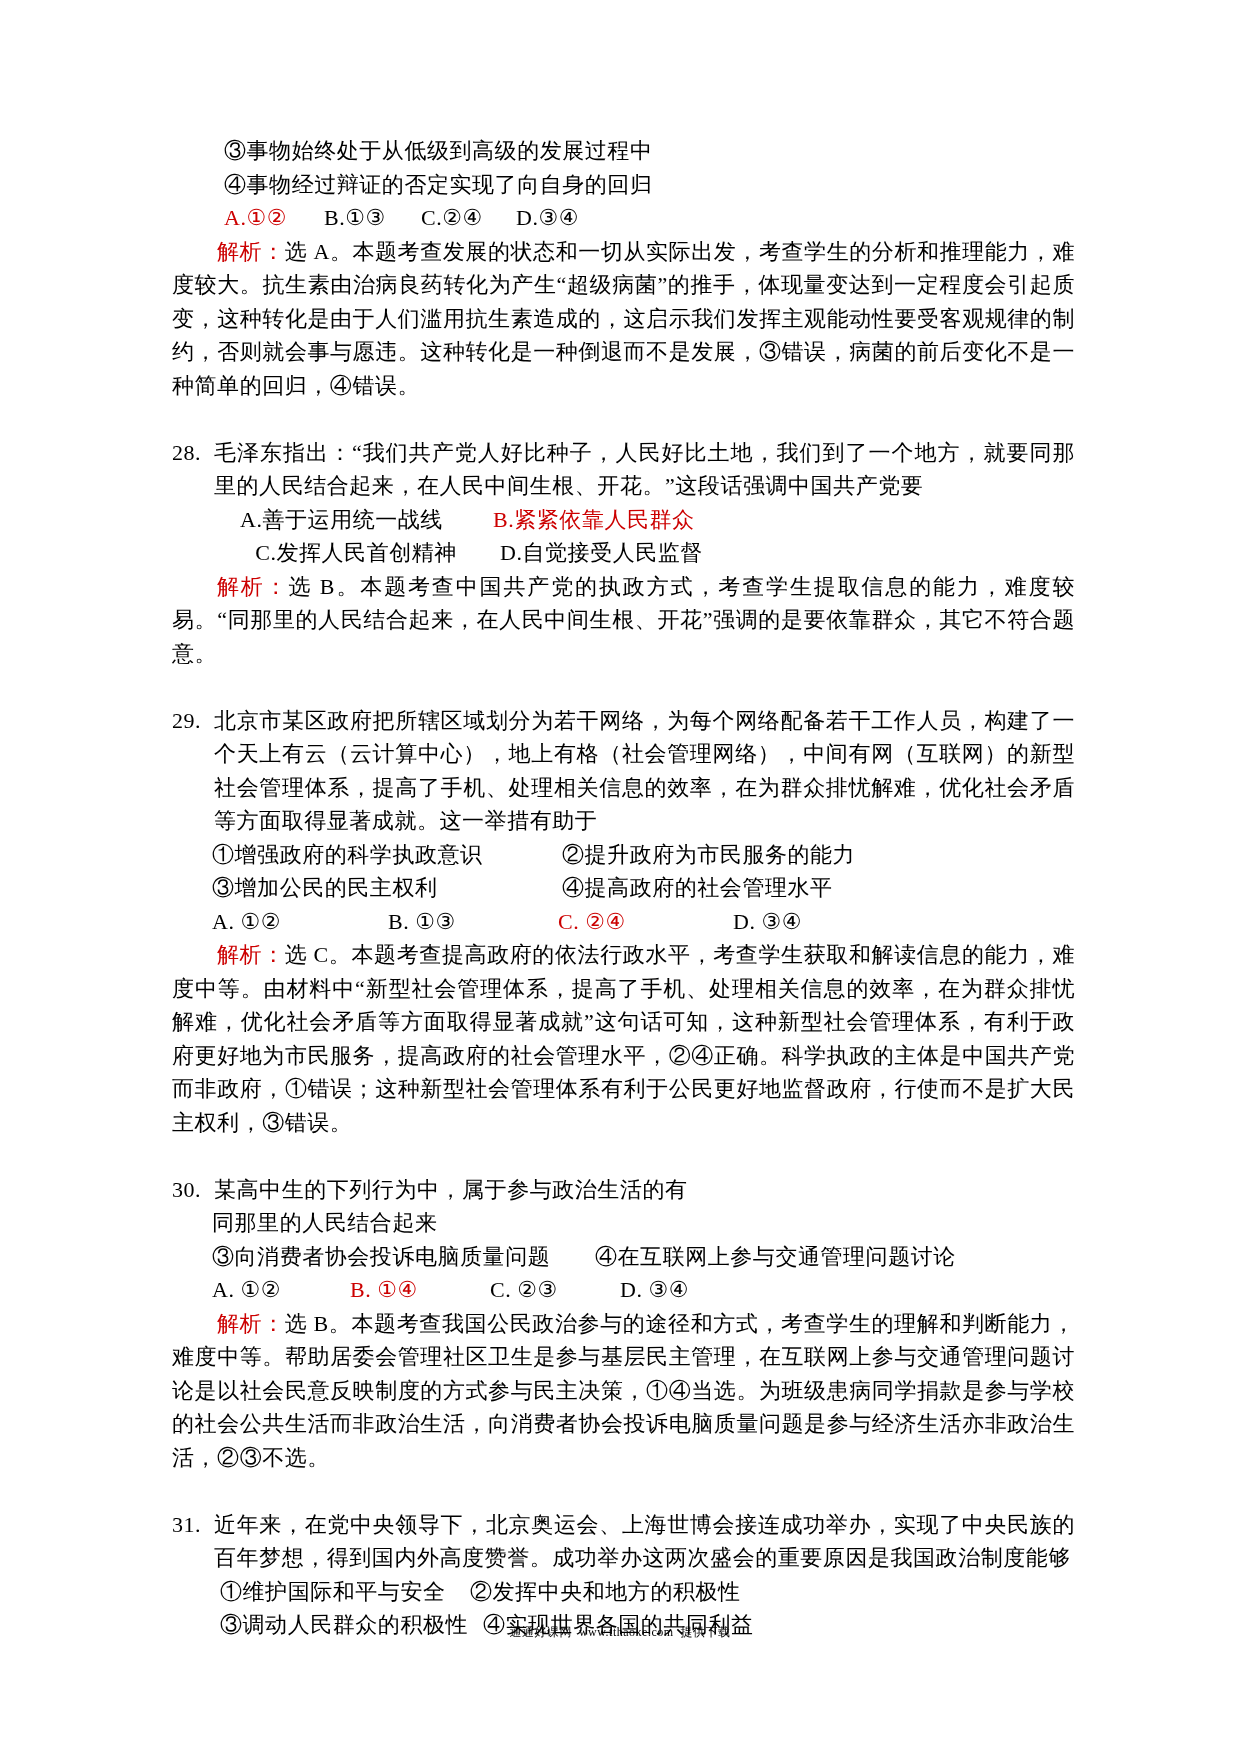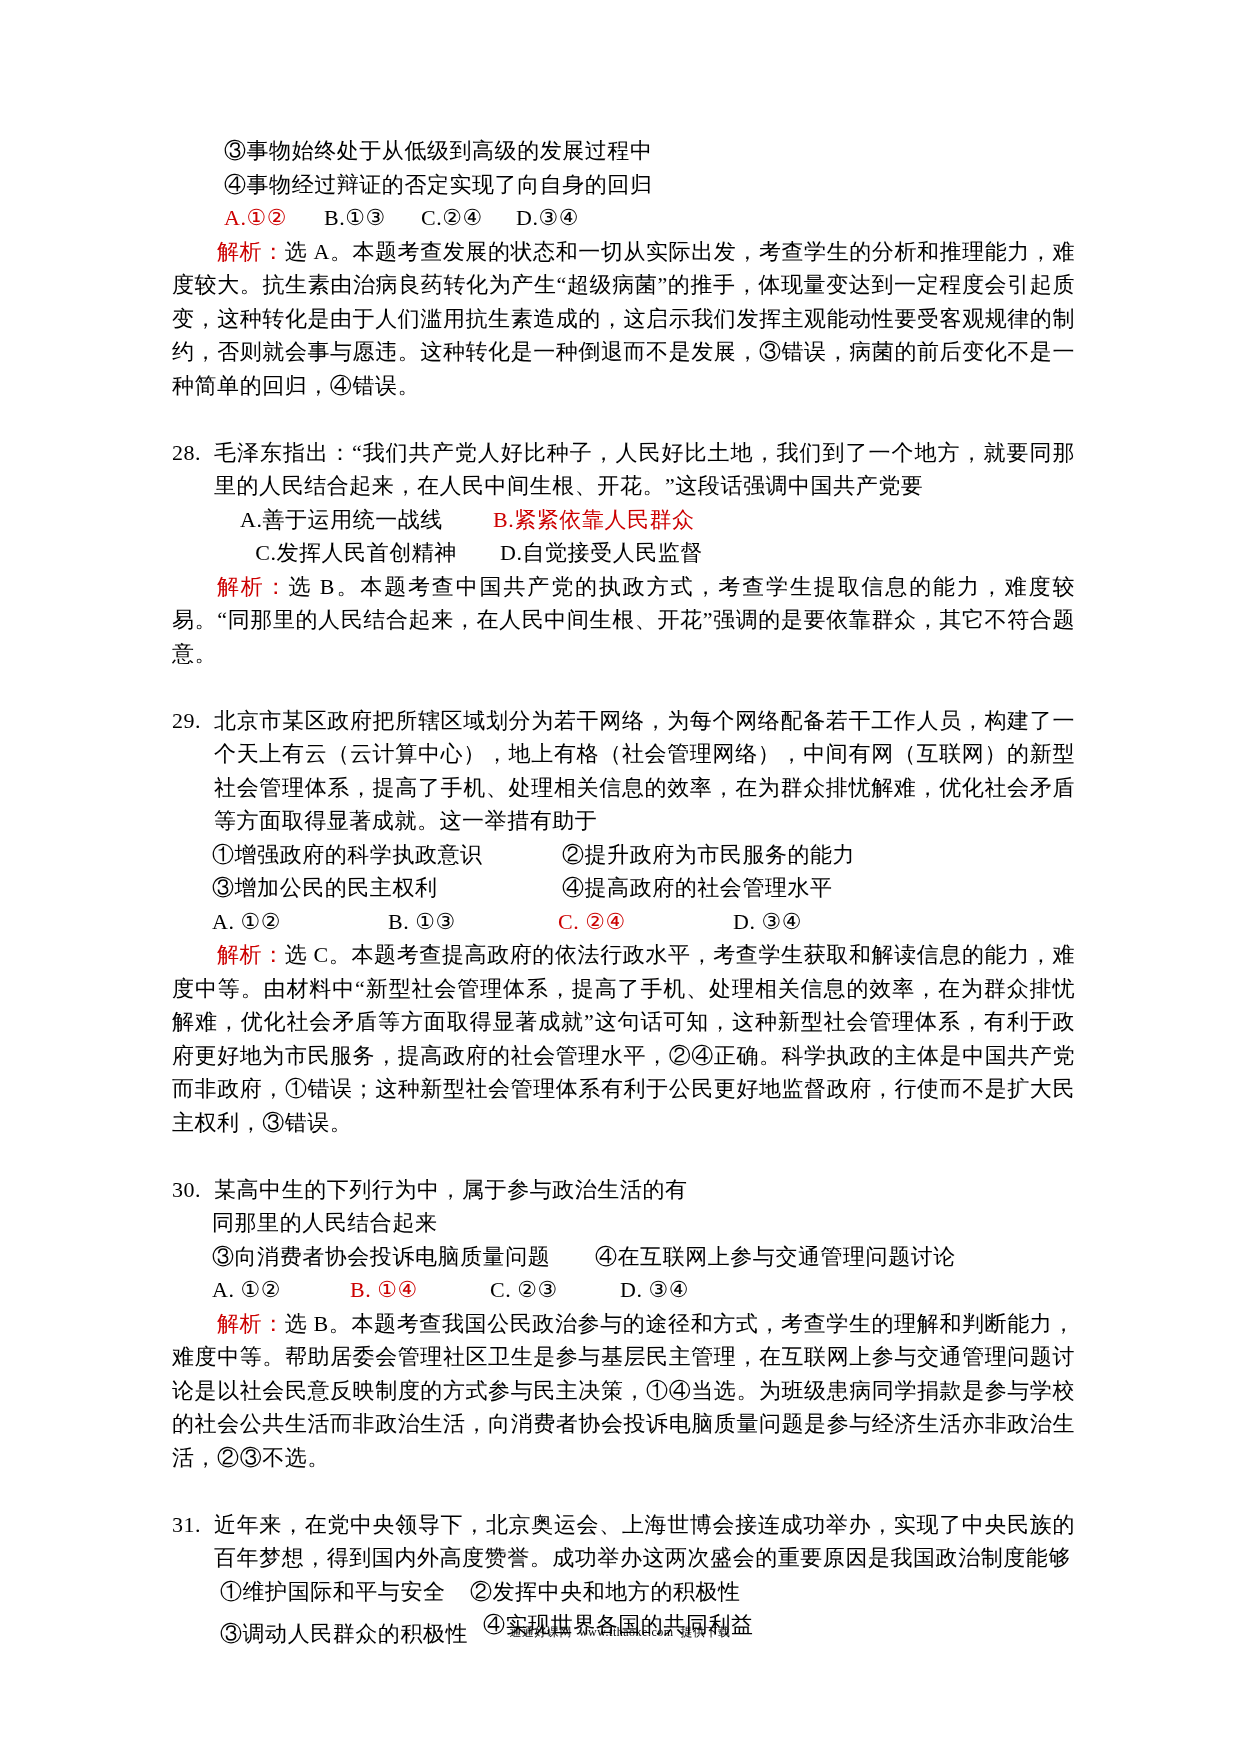--- a/index.html
+++ b/index.html
@@ -37,21 +37,21 @@
   
   .analysis { text-align: justify; text-indent: 45px; }
   .alabel { font-weight: normal; color: var(--hl, #cc0000); }
 
   .red { color: var(--hl, #cc0000); }
 
   
   .cw95  { width: 95px; }  .cw97  { width: 97px; }  .cw100 { width: 100px; }
   .cw130 { width: 130px; } .cw138 { width: 138px; } .cw140 { width: 140px; }
   .cw170 { width: 170px; } .cw175 { width: 175px; } .cw176 { width: 176px; }
-  .cw250 { width: 250px; } .cw253 { width: 253px; margin-left: 28px; } .cw263 { width: 263px; margin-top: 9px; }
+  .cw250 { width: 250px; } .cw253 { width: 253px; margin-left: 28px; } .cw263 { width: 263px; }
   .cw288 { width: 288px; text-align: center; } .cw350 { width: 350px; } .cw383 { width: 383px; }
   .cw385 { width: 385px; }
 
   .footer {
     position: absolute;
     top: 1616px;
     left: 0;
     width: 1240px;
     text-align: center;
     font-size: 12px;

